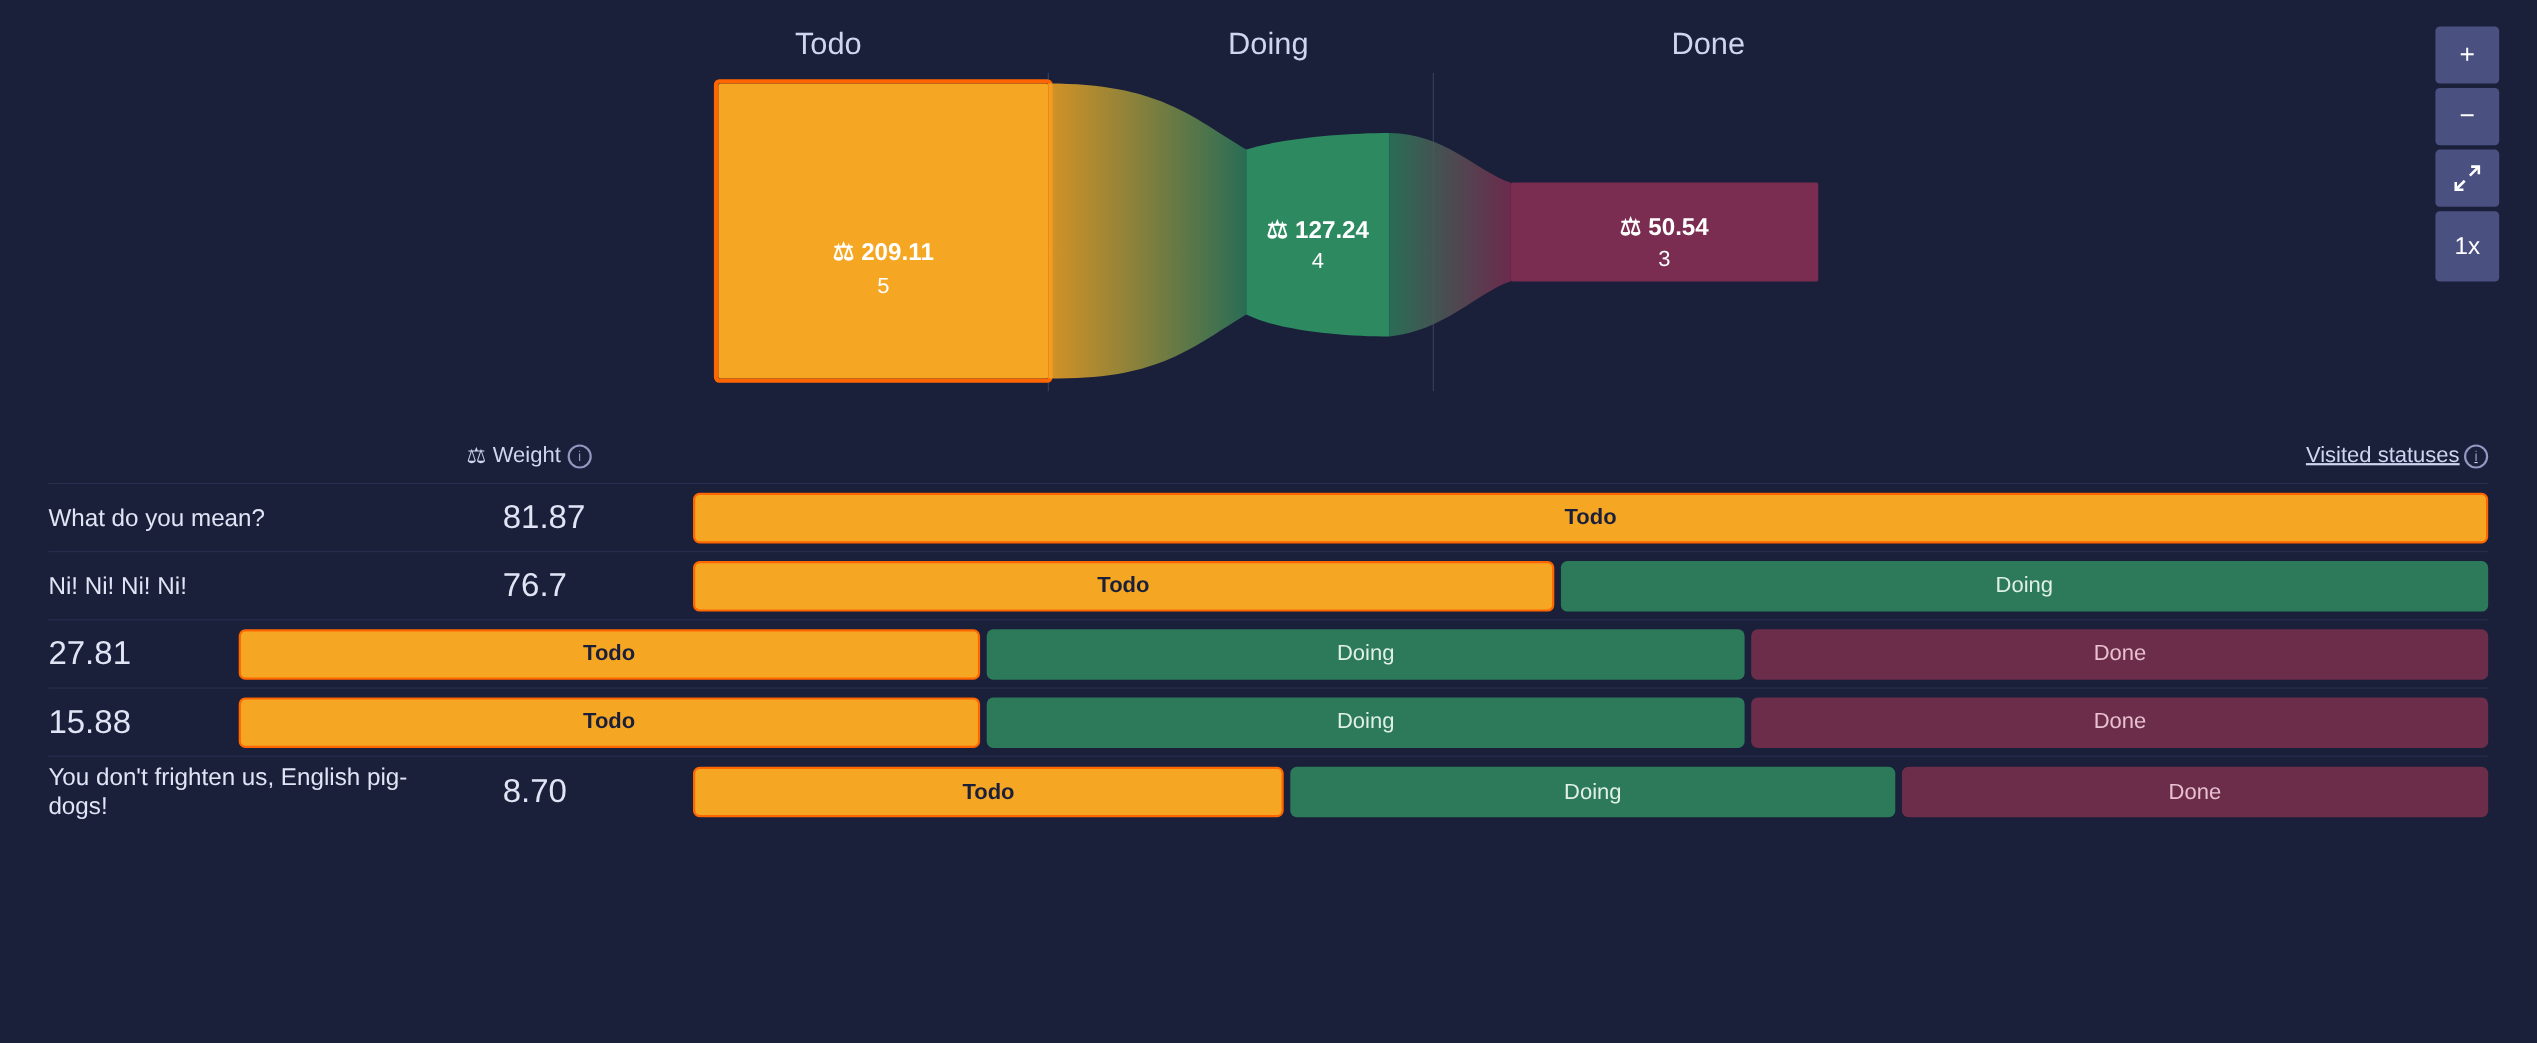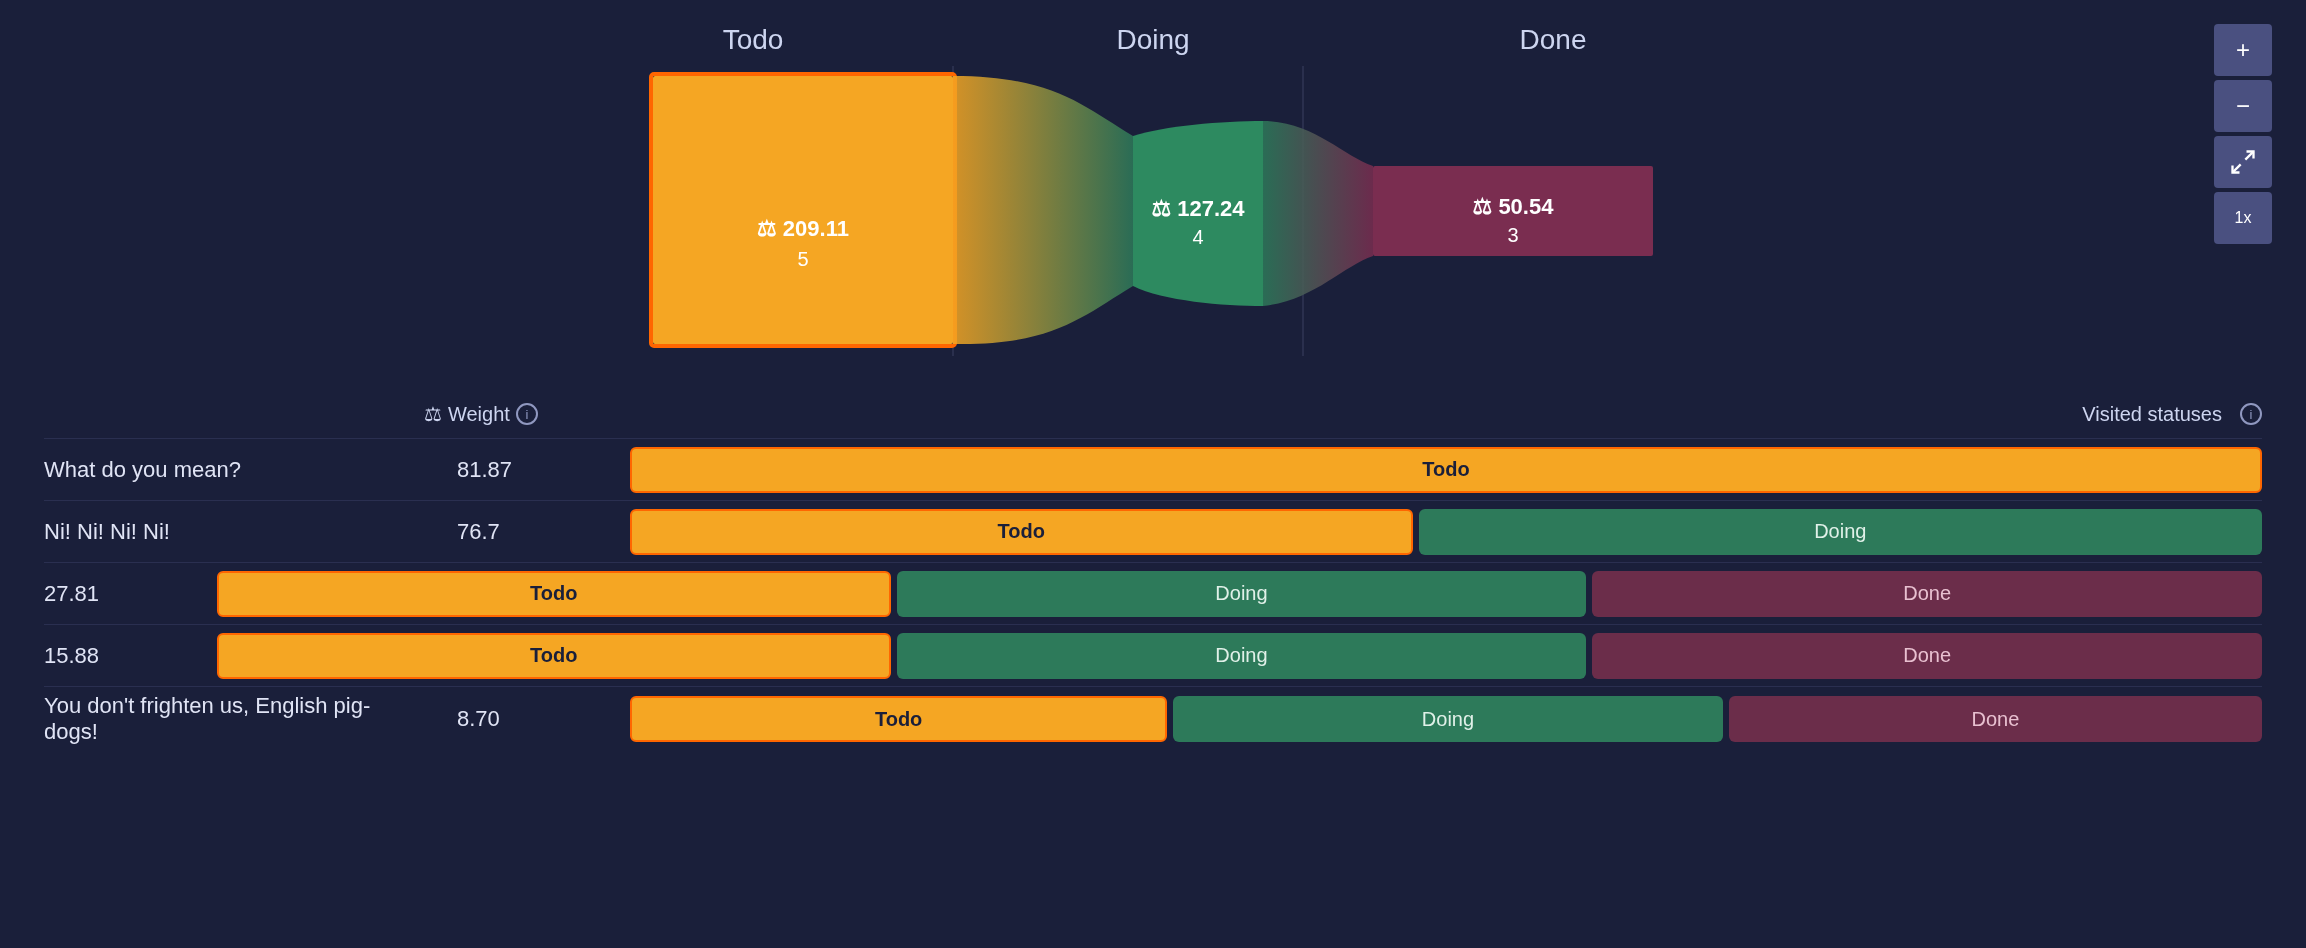--- a/index.html
+++ b/index.html
@@ -106,27 +106,27 @@
       cursor: pointer;
       display: flex;
       align-items: center;
       justify-content: center;
       border-radius: 4px;
       font-size: 18px;
     }
 
     .zoom-label {
       width: 58px;
-      height: 52px;
+      height: 64px;
       background: #4a5080;
       display: flex;
       align-items: center;
       justify-content: center;
       border-radius: 4px;
-      font-size: 16px;
+      font-size: 22px;
       color: #fff;
     }
 
     
     .table-area {
       flex: 1;
       padding: 0 30px 20px;
       display: flex;
       flex-direction: column;
     }
@@ -154,21 +154,22 @@
     }
 
     .th-visited {
       flex: 1;
       font-size: 20px;
       color: #cdd5f0;
       text-align: right;
       display: flex;
       align-items: center;
       justify-content: flex-end;
-      gap: 18px;
+      gap: 4px;
+      text-decoration: underline;
     }
 
     .info-icon {
       width: 22px;
       height: 22px;
       border: 2px solid #9098c0;
       border-radius: 50%;
       display: inline-flex;
       align-items: center;
       justify-content: center;
@@ -193,21 +194,21 @@
 
     .task-name {
       flex: 0 0 380px;
       font-size: 22px;
       color: #e0e4f5;
       padding-right: 10px;
     }
 
     .task-weight {
       flex: 0 0 140px;
-      font-size: 22px;
+      font-size: 30px;
       color: #e0e4f5;
     }
 
     .task-bars {
       flex: 1;
       display: flex;
       gap: 6px;
       align-items: center;
     }
 

